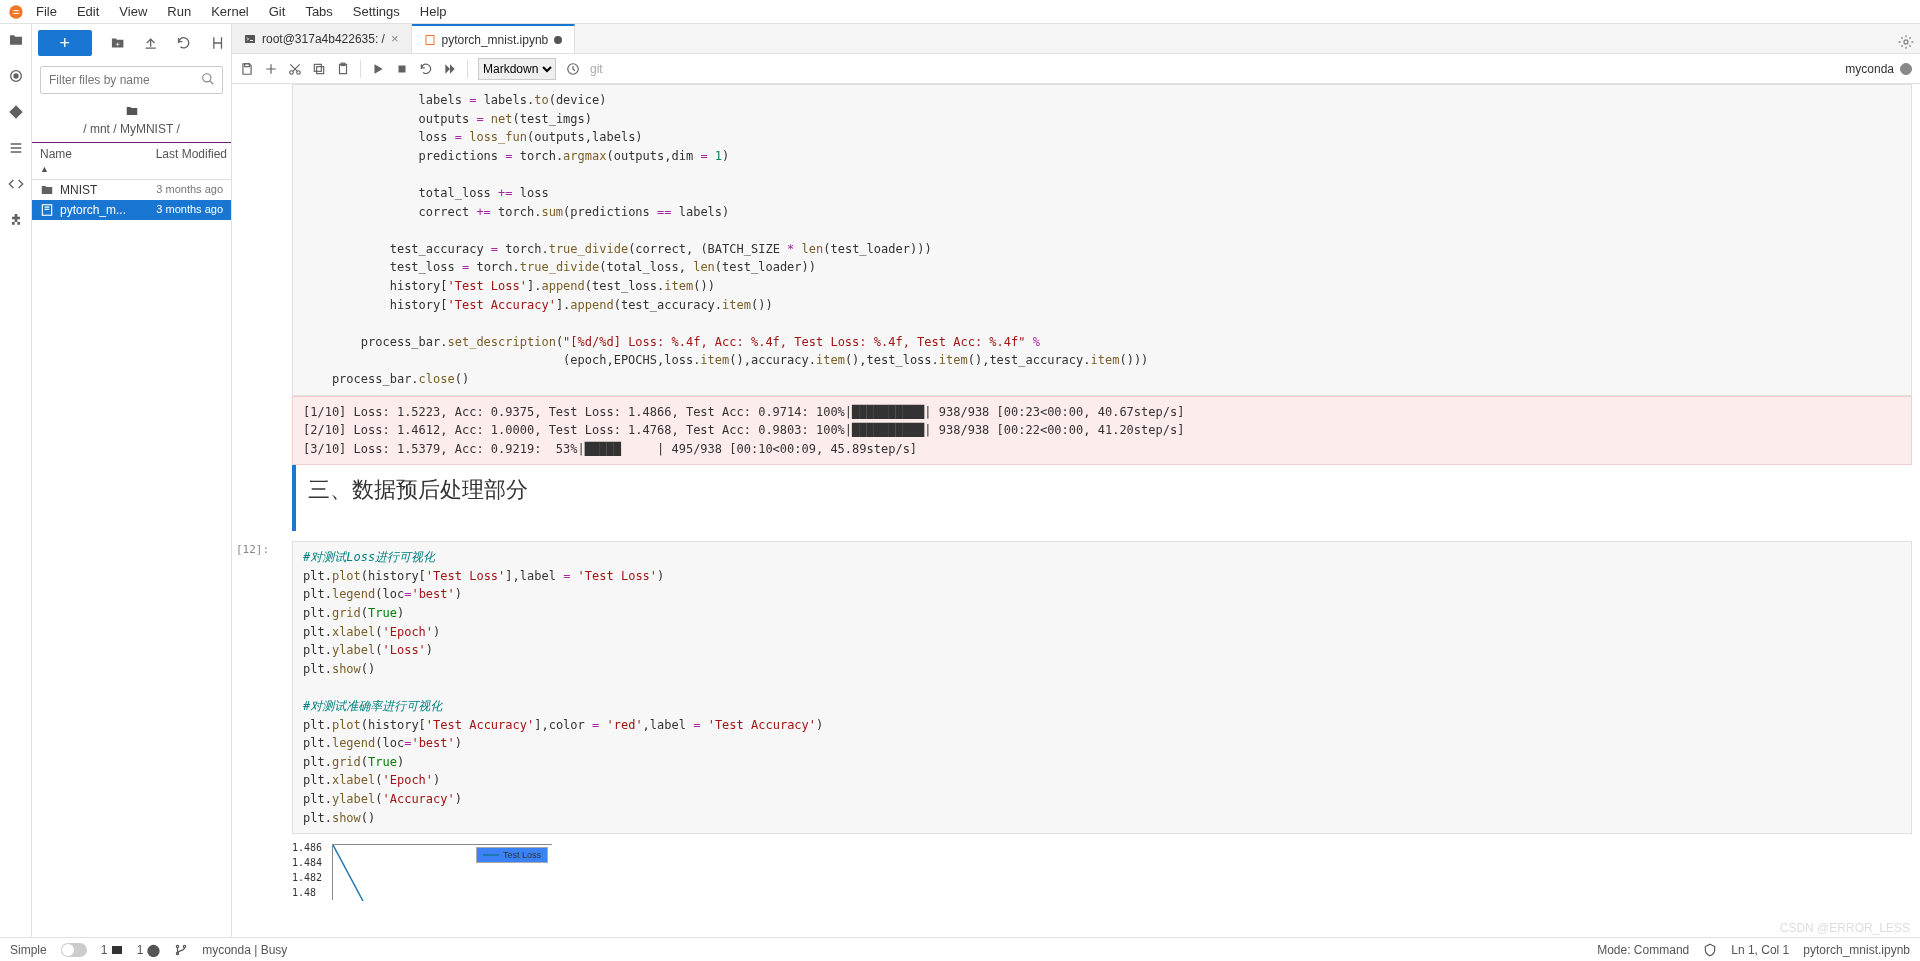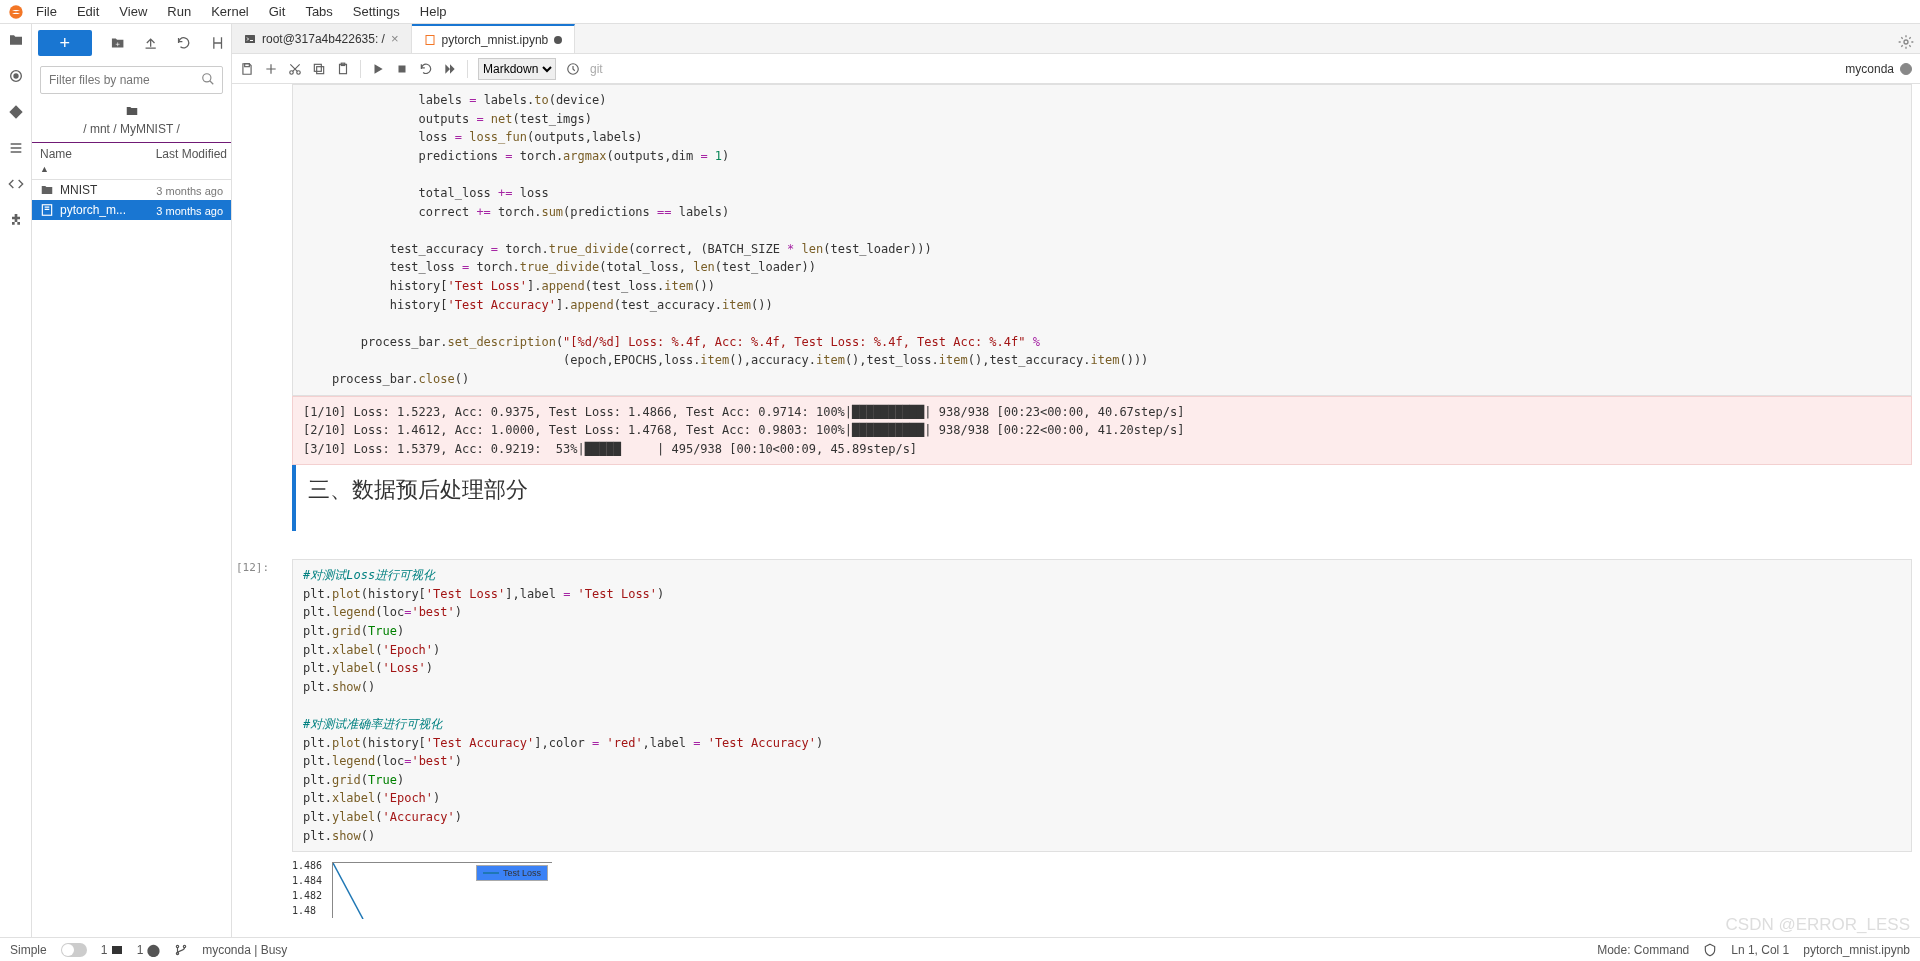--- a/index.html
+++ b/index.html
@@ -16,21 +16,21 @@
 .new-btn { background: #1976d2; color: #fff; border: none; border-radius: 2px; width: 56px; height: 26px; font-size: 18px; cursor: pointer; display: flex; align-items: center; justify-content: center; }
 .lp-toolbar .tb-icon { width: 16px; height: 16px; color: #616161; cursor: pointer; margin-left: 14px; }
 .filter-wrap { margin: 4px 8px; position: relative; }
 .filter-input { width: 100%; height: 28px; padding: 0 28px 0 8px; border: 1px solid #ccc; border-radius: 2px; font-size: 12px; }
 .search-ic { position: absolute; right: 8px; top: 6px; color: #888; }
 .breadcrumb { padding: 6px 10px; font-size: 12px; color: #555; display: flex; align-items: center; gap: 4px; flex-direction: column; }
 .file-header { display: flex; border-top: 1px solid #701a75; border-bottom: 1px solid #e0e0e0; font-size: 12px; color: #555; gap: 48px; }
 .file-header .col-name { flex: 1; padding: 4px 8px; }
 .file-header .col-mod { width: 95px; padding: 4px 4px; text-align: right; }
 .file-list { flex: 1; overflow: auto; }
-.file-row { display: flex; align-items: flex-end; padding: 3px 8px; font-size: 12px; cursor: pointer; }
+.file-row { display: flex; align-items: flex-start; padding: 3px 8px; font-size: 12px; cursor: pointer; }
 .file-row .fname { flex: 1; display: flex; align-items: center; gap: 6px; overflow: hidden; white-space: nowrap; text-overflow: ellipsis; }
 .file-row .fmod { color: #777; font-size: 11px; }
 .file-row.selected { background: #1976d2; color: #fff; }
 .file-row.selected .fmod { color: #fff; }
 .content { flex: 1; display: flex; flex-direction: column; overflow: hidden; }
 .tabs { display: flex; border-bottom: 1px solid #e0e0e0; height: 30px; background: #f5f5f5; }
 .tab { display: flex; align-items: center; padding: 0 12px; border-right: 1px solid #e0e0e0; font-size: 12px; background: #f0f0f0; gap: 6px; cursor: pointer; }
 .tab.active { background: #fff; border-top: 2px solid #1976d2; }
 .tab .close { color: #888; font-size: 13px; }
 .tab .dot { width: 8px; height: 8px; border-radius: 50%; background: #555; }
@@ -55,21 +55,21 @@
 .chart-area .ylabels { position: absolute; left: 0; top: 0; font-family: monospace; font-size: 10px; color: #333; }
 .chart-area .ylabels div { height: 15px; }
 .chart-area .plot { position: absolute; left: 40px; top: 2px; width: 220px; height: 56px; border-left: 1px solid #888; border-top: 1px solid #888; }
 .legend-box { position: absolute; right: 4px; top: 2px; border: 1px solid #aaa; padding: 2px 6px; font-size: 9px; background: #3b82f6; display: flex; align-items: center; gap: 4px; }
 .legend-line { width: 16px; height: 2px; background: #1f77b4; }
 .statusbar { height: 24px; border-top: 1px solid #e0e0e0; display: flex; align-items: center; padding: 0 10px; font-size: 12px; color: #555; gap: 14px; }
 .statusbar .spacer { flex: 1; }
 .toggle { width: 26px; height: 14px; background: #ccc; border-radius: 7px; position: relative; }
 .toggle::after { content: ''; position: absolute; left: 1px; top: 1px; width: 12px; height: 12px; background: #fff; border-radius: 50%; }
 .settings-gear { position: absolute; right: 6px; top: 34px; color: #888; cursor: pointer; }
-.watermark { position: absolute; right: 10px; bottom: 26px; color: #ddd; font-size: 17px; }
+.watermark { position: absolute; right: 10px; bottom: 26px; color: #ddd; font-size: 12px; }
 
 .c-kw { color: #008000; }
 .c-str { color: #a31515; }
 .c-num { color: #098658; }
 .c-op { color: #a626a4; }
 .c-cmt { color: #008080; font-style: italic; }
 .c-call { color: #795e26; }
 </style>
 </head>
 <body>
@@ -261,21 +261,21 @@
     process_bar.<span class="c-call">close</span>()</span></div>
         <div class="output-block"><span>[1/10] Loss: 1.5223, Acc: 0.9375, Test Loss: 1.4866, Test Acc: 0.9714: 100%|██████████| 938/938 [00:23&lt;00:00, 40.67step/s]</span>
 <span>[2/10] Loss: 1.4612, Acc: 1.0000, Test Loss: 1.4768, Test Acc: 0.9803: 100%|██████████| 938/938 [00:22&lt;00:00, 41.20step/s]</span>
 <span>[3/10] Loss: 1.5379, Acc: 0.9219:  53%|█████     | 495/938 [00:10&lt;00:09, 45.89step/s]</span></div>
       </div>
 
       <div class="md-cell">
         <h2>三、数据预后处理部分</h2>
       </div>
 
-      <div class="cell" style="position:relative; margin-top:28px;">
+      <div class="cell" style="position:relative; margin-top:10px;">
         <span class="prompt">[12]:</span>
         <div class="code-block"><span class="c-cmt">#对测试Loss进行可视化</span>
 plt.<span class="c-call">plot</span>(history[<span class="c-str">'Test Loss'</span>],label <span class="c-op">=</span> <span class="c-str">'Test Loss'</span>)
 plt.<span class="c-call">legend</span>(loc<span class="c-op">=</span><span class="c-str">'best'</span>)
 plt.<span class="c-call">grid</span>(<span class="c-kw">True</span>)
 plt.<span class="c-call">xlabel</span>(<span class="c-str">'Epoch'</span>)
 plt.<span class="c-call">ylabel</span>(<span class="c-str">'Loss'</span>)
 plt.<span class="c-call">show</span>()
 
 <span class="c-cmt">#对测试准确率进行可视化</span>

